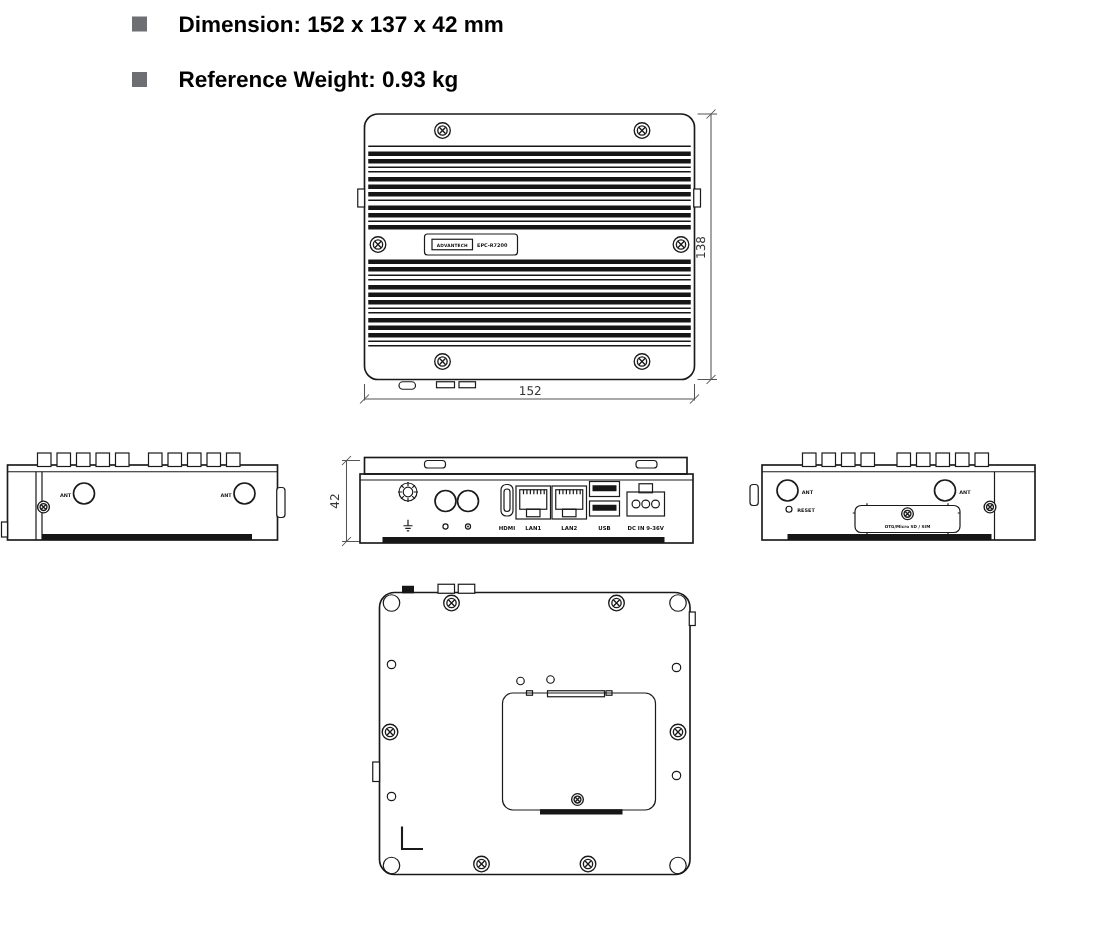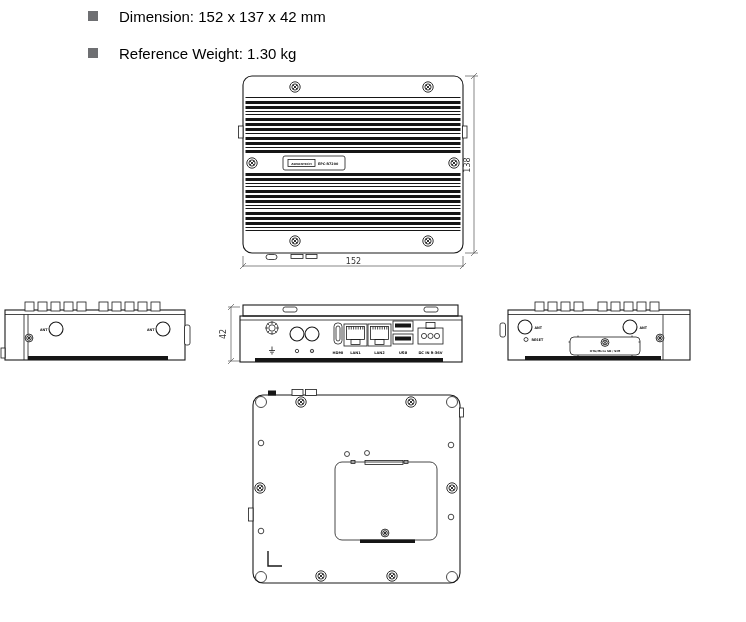--- a/index.html
+++ b/index.html
@@ -1,21 +1,21 @@
 <!DOCTYPE html>
 <html><head>
 <meta charset="utf-8">
 <style>
   html,body{margin:0;padding:0;background:#fff;}
   .page{position:relative;width:746px;height:622px;background:#fff;overflow:hidden;
         font-family:"Liberation Sans",sans-serif;}
   .bullets{position:absolute;left:88px;top:8px;}
   .bullet-row{display:flex;align-items:flex-start;margin-bottom:20px;}
   .sq{width:10px;height:10px;background:#6e6f72;margin-top:3px;flex:0 0 auto;}
-  .btxt{margin-left:21px;font-size:15px;font-weight:normal;color:#000;line-height:17px;}
+  .btxt{margin-left:21px;font-size:15px;font-weight:bold;color:#000;line-height:17px;}
   svg{position:absolute;left:0;top:0;}
   svg text{font-family:"DejaVu Sans",sans-serif;fill:#111;}
   .o{fill:none;stroke:#1a1a1a;stroke-width:1.1;}
   .o2{fill:none;stroke:#1a1a1a;stroke-width:0.8;}
   .w2{fill:#fff;stroke:#1a1a1a;stroke-width:0.8;}
   .b{fill:#161616;stroke:none;}
   .d{stroke:#555;stroke-width:0.7;fill:none;}
   .dt{font-size:8px;fill:#333;text-anchor:middle;}
   .pl{font-size:3.6px;font-weight:700;text-anchor:middle;}
   .xs{font-size:3.3px;font-weight:700;}
@@ -28,21 +28,21 @@
 
 <div class="page">
 
   <div class="bullets">
     <div class="bullet-row">
       <span class="sq"></span>
       <span class="btxt">Dimension: 152 x 137 x 42 mm</span>
     </div>
     <div class="bullet-row">
       <span class="sq"></span>
-      <span class="btxt">Reference Weight: 1.30 kg</span>
+      <span class="btxt">Reference Weight: 0.93 kg</span>
     </div>
   </div>
 
   <svg width="746" height="622" viewBox="0 0 746 622">
     <defs>
       <g id="scrL" stroke="#1a1a1a" stroke-width="0.9" fill="none">
         <circle r="5.2" fill="#fff"></circle>
           <circle r="3.1"></circle>
         <path d="M-2.1,-2.1L2.1,2.1M-2.1,2.1L2.1,-2.1"></path>
       </g>

